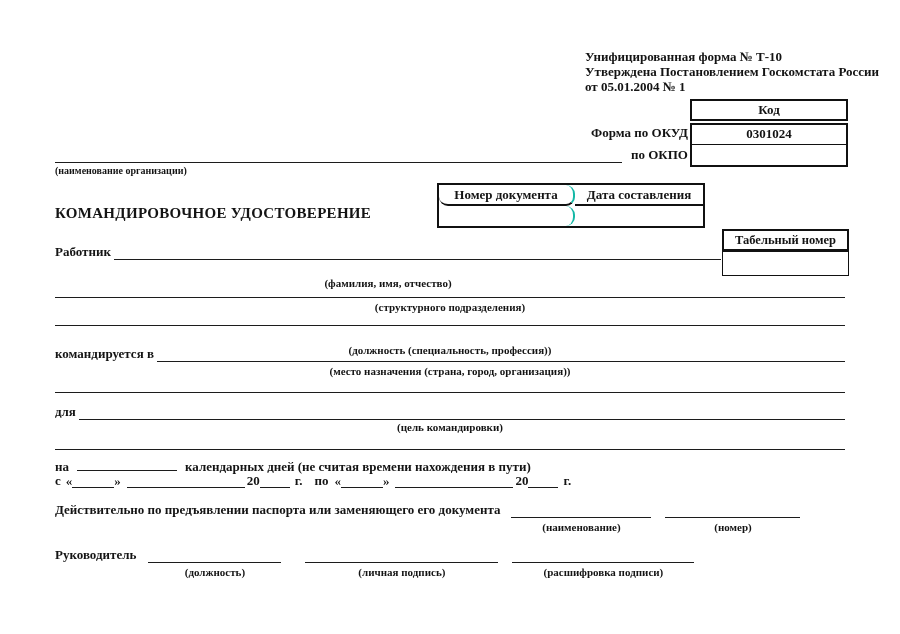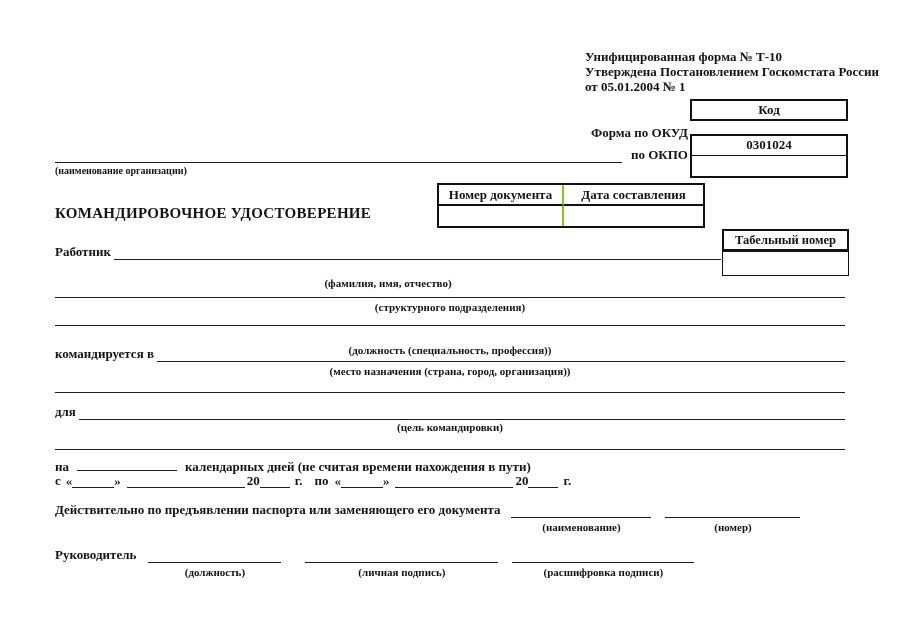--- a/index.html
+++ b/index.html
@@ -16,28 +16,28 @@
   .rule{border-top:1.6px solid #1c1c1c;height:0;}
   .hint{font-size:11px;text-align:center;line-height:12px;}
   .small-hint{font-size:10px;text-align:left;line-height:11px;}
   .txt13{font-size:13px;line-height:16px;}
   
   .form-info{left:585px;top:49px;width:300px;font-size:13px;line-height:15px;}
   
   .okud-labels{left:520px;top:122px;width:168px;text-align:right;font-size:13px;line-height:22px;}
   .code-box{left:690px;top:99px;width:158px;box-sizing:border-box;}
   .code-box .hd{box-sizing:border-box;border:2px solid #111;height:22px;text-align:center;font-size:13px;line-height:18px;}
-  .code-box .bd{box-sizing:border-box;border:2px solid #111;margin-top:13px;}
+  .code-box .bd{box-sizing:border-box;border:2px solid #111;margin-top:2px;}
   .code-box .cell{box-sizing:border-box;height:20px;text-align:center;font-size:13px;line-height:18px;}
   .code-box .cell.first{border-bottom:1.6px solid #111;}
   
   .doc-table{left:437px;top:183px;width:268px;box-sizing:border-box;border:2px solid #111;}
   .doc-table .row{display:flex;}
   .doc-table .c{box-sizing:border-box;text-align:center;font-size:13px;}
-  .doc-table .c1{width:125px;border-right:2px solid #84cc16;}
+  .doc-table .c1{width:136px;border-right:2px solid #14b8a6;border-radius:9px;}
   .doc-table .head .c{height:21px;line-height:20px;border-bottom:2px solid #111;}
   .doc-table .vals .c{height:20px;}
   .doc-table .c2{flex:1;}
   
   .pers-box{left:722px;top:229px;width:127px;}
   .pers-box .hd{box-sizing:border-box;border:2px solid #111;height:22px;text-align:center;font-size:12.5px;line-height:18px;}
   .pers-box .bd{box-sizing:border-box;border:1.6px solid #111;border-top-width:1.2px;height:25px;}
   .title{left:55px;top:205px;font-size:15px;letter-spacing:.3px;}
   
   .fillrow{display:flex;font-size:13px;line-height:16px;}

